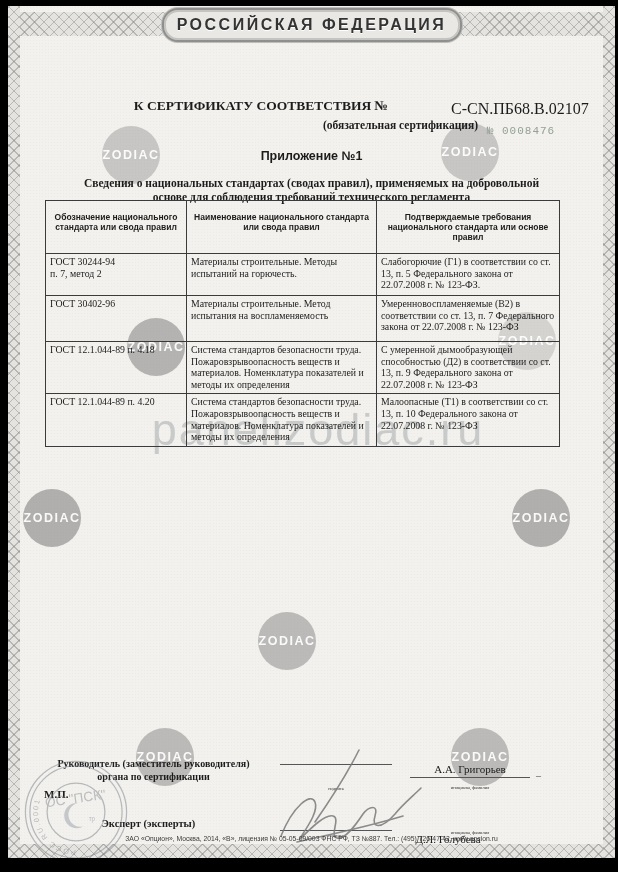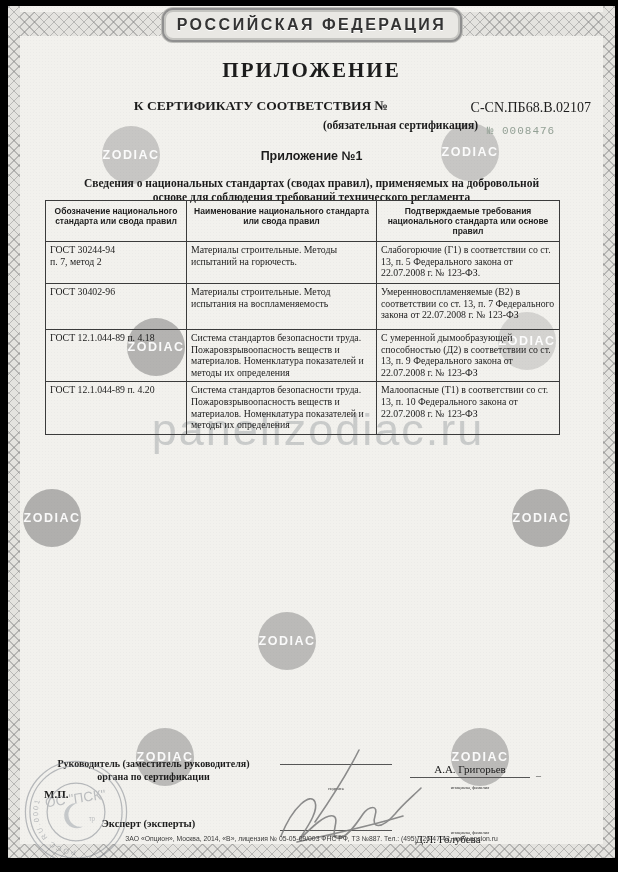--- a/index.html
+++ b/index.html
@@ -12,45 +12,45 @@
   .guill{position:absolute;background-color:#e4e3df;
      background-image:
        repeating-linear-gradient(45deg, rgba(130,130,130,.45) 0 1px, transparent 1px 7px),
        repeating-linear-gradient(-45deg, rgba(130,130,130,.45) 0 1px, transparent 1px 7px);}
   .guill.top{left:0;right:0;top:6px;height:24px;}
   .guill.bottom{left:0;right:0;bottom:0;height:14px;}
   .guill.left{left:0;top:0;bottom:0;width:12px;}
   .guill.right{right:0;top:0;bottom:0;width:12px;}
 
   .plate{position:absolute;left:50%;top:2px;transform:translateX(-50%);
-         width:296px;height:30px;border:2px solid #8f8f8f;border-radius:11px;
+         width:296px;height:30px;border:2px solid #8f8f8f;border-radius:16px;
          background:#e9e8e4;box-shadow:inset 0 0 0 2px #c4c4c0, 0 0 0 1px #bdbdb9;
          display:flex;align-items:center;justify-content:center;}
   .plate span{font-family:"Liberation Sans",sans-serif;font-weight:bold;font-size:16px;
          letter-spacing:2.5px;color:#333;text-shadow:0 1px 0 #fff;}
 
   .doc-title{position:absolute;left:0;width:100%;text-align:center;top:52px;
          font-size:21px;font-weight:bold;letter-spacing:2px;}
   .cert-line{position:absolute;left:48px;width:410px;text-align:center;top:92px;
          font-size:13.5px;font-weight:bold;}
-  .cert-num{position:absolute;left:443px;width:140px;text-align:right;top:94px;font-size:14px;}
+  .cert-num{position:absolute;left:443px;width:140px;text-align:left;top:94px;font-size:16px;}
   .cert-type{position:absolute;left:60px;width:410px;text-align:right;top:113px;
          font-size:11.5px;font-weight:bold;}
   .blank-num{position:absolute;left:443px;width:140px;text-align:center;top:119px;
          font-family:"Liberation Mono",monospace;font-size:11px;letter-spacing:1px;color:#93a095;}
 
   .apx-label{position:absolute;left:0;width:100%;text-align:center;top:143px;
          font-size:12.5px;font-weight:bold;font-family:"Liberation Sans",sans-serif;}
   .apx-desc{position:absolute;left:10px;width:587px;text-align:center;top:158px;
          font-size:11.5px;font-weight:bold;line-height:13.5px;margin-top:13px;}
 
   table.std{position:absolute;left:37px;top:194px;width:514px;border-collapse:collapse;table-layout:fixed;}
   table.std th, table.std td{border:1px solid #3b3b3b;vertical-align:top;}
   table.std th{font-family:"Liberation Sans",sans-serif;font-weight:bold;font-size:8.5px;
-        line-height:10px;text-align:center;padding:5px 4px;}
+        line-height:10px;text-align:center;padding:11px 4px;}
   table.std td{font-size:9.8px;line-height:11.6px;padding:2px 4px 3px 4px;}
   td.c1{white-space:pre-line;}
 
   
   .wm-circle{position:absolute;width:58px;height:58px;border-radius:50%;
         display:flex;align-items:center;justify-content:center;
         font-family:"Liberation Sans",sans-serif;font-weight:bold;font-size:12.5px;
         letter-spacing:1.5px;color:rgba(255,255,255,0.92);}
   .wm-site{position:absolute;left:80px;top:398px;width:460px;text-align:center;
         font-family:"Liberation Sans",sans-serif;font-size:45px;letter-spacing:2px;
@@ -109,21 +109,20 @@
         <span>ZODIAC</span>
       </div>
     <div class="wm-circle" style="left:443px;top:722px;background:rgba(120,120,120,0.45);">
         <span>ZODIAC</span>
       </div>
     <div class="wm-site">panelizodiac.ru</div>
 
     <div class="plate">
       <span>РОССИЙСКАЯ ФЕДЕРАЦИЯ</span>
     </div>
-    <div class="doc-title">ПРИЛОЖЕНИЕ</div>
     <div class="cert-line">К СЕРТИФИКАТУ СООТВЕТСТВИЯ  №</div>
     <div class="cert-num">С-CN.ПБ68.В.02107</div>
     <div class="cert-type">(обязательная сертификация)</div>
     <div class="blank-num">№ 0008476</div>
 
     <div class="apx-label">Приложение №1</div>
     <div class="apx-desc">
       <span>Сведения о национальных стандартах (сводах правил), применяемых на добровольной</span><br>
       <span>основе для соблюдения требований технического регламента</span>
     </div>

